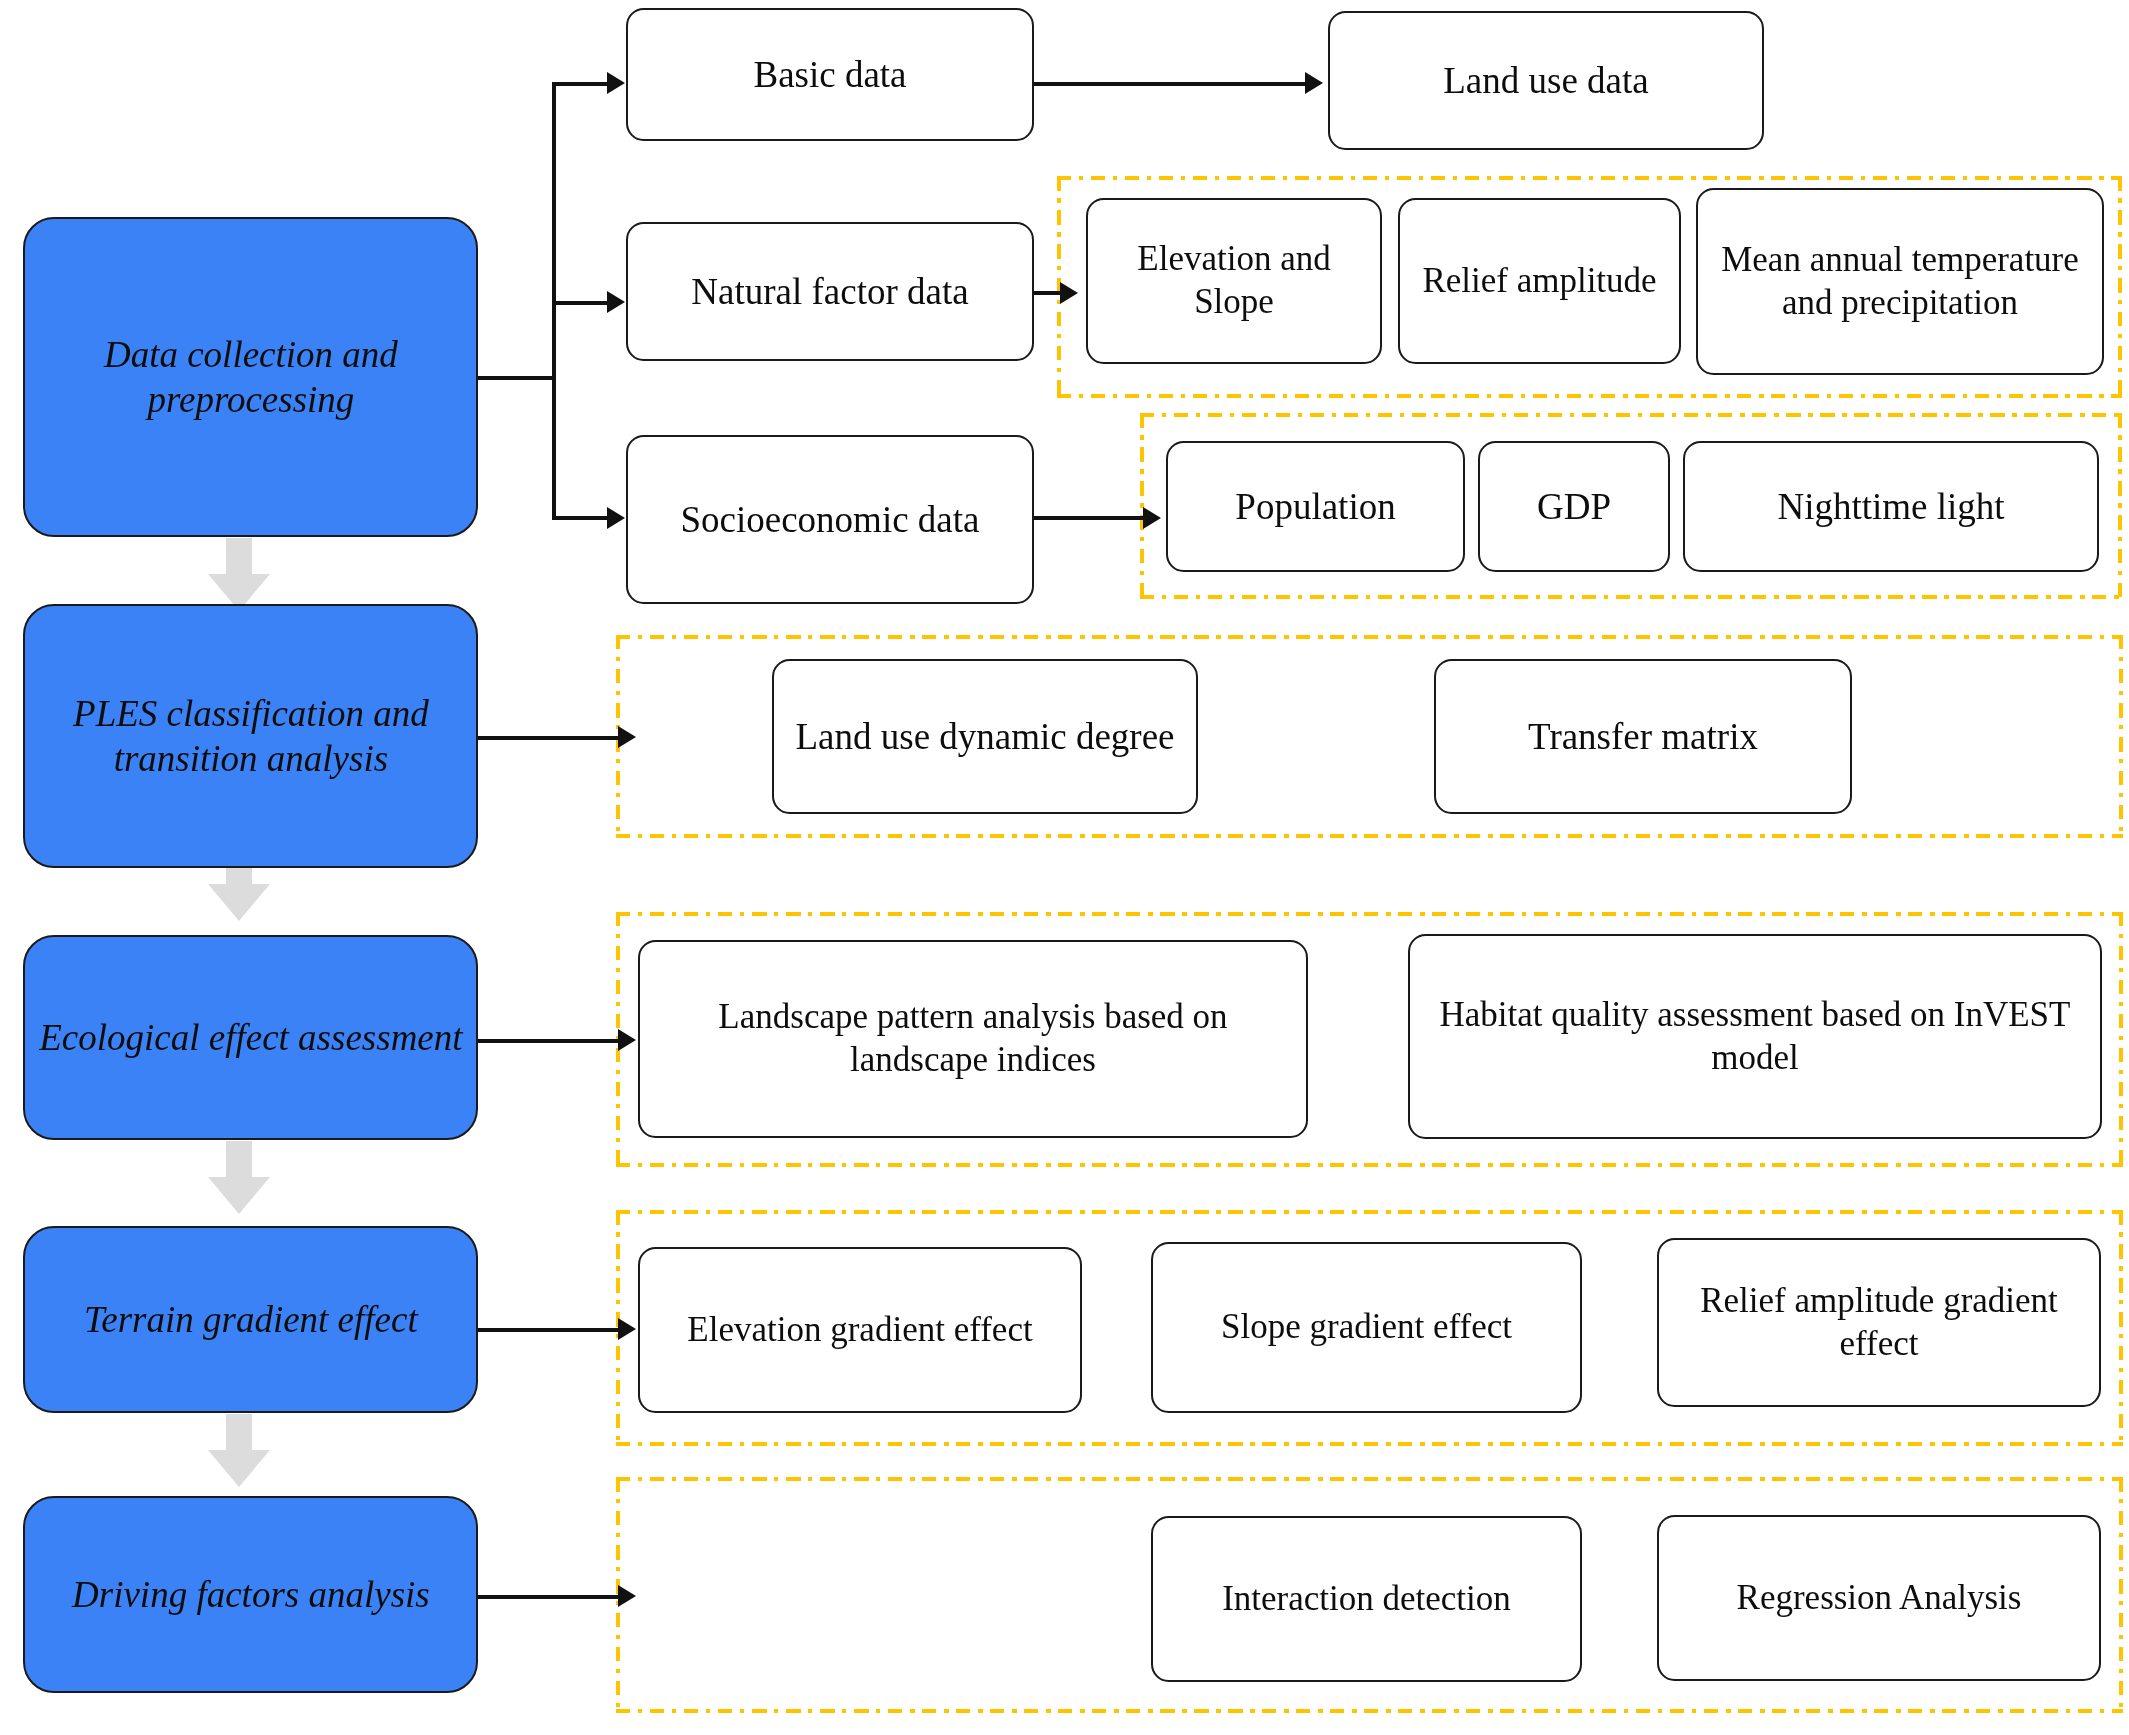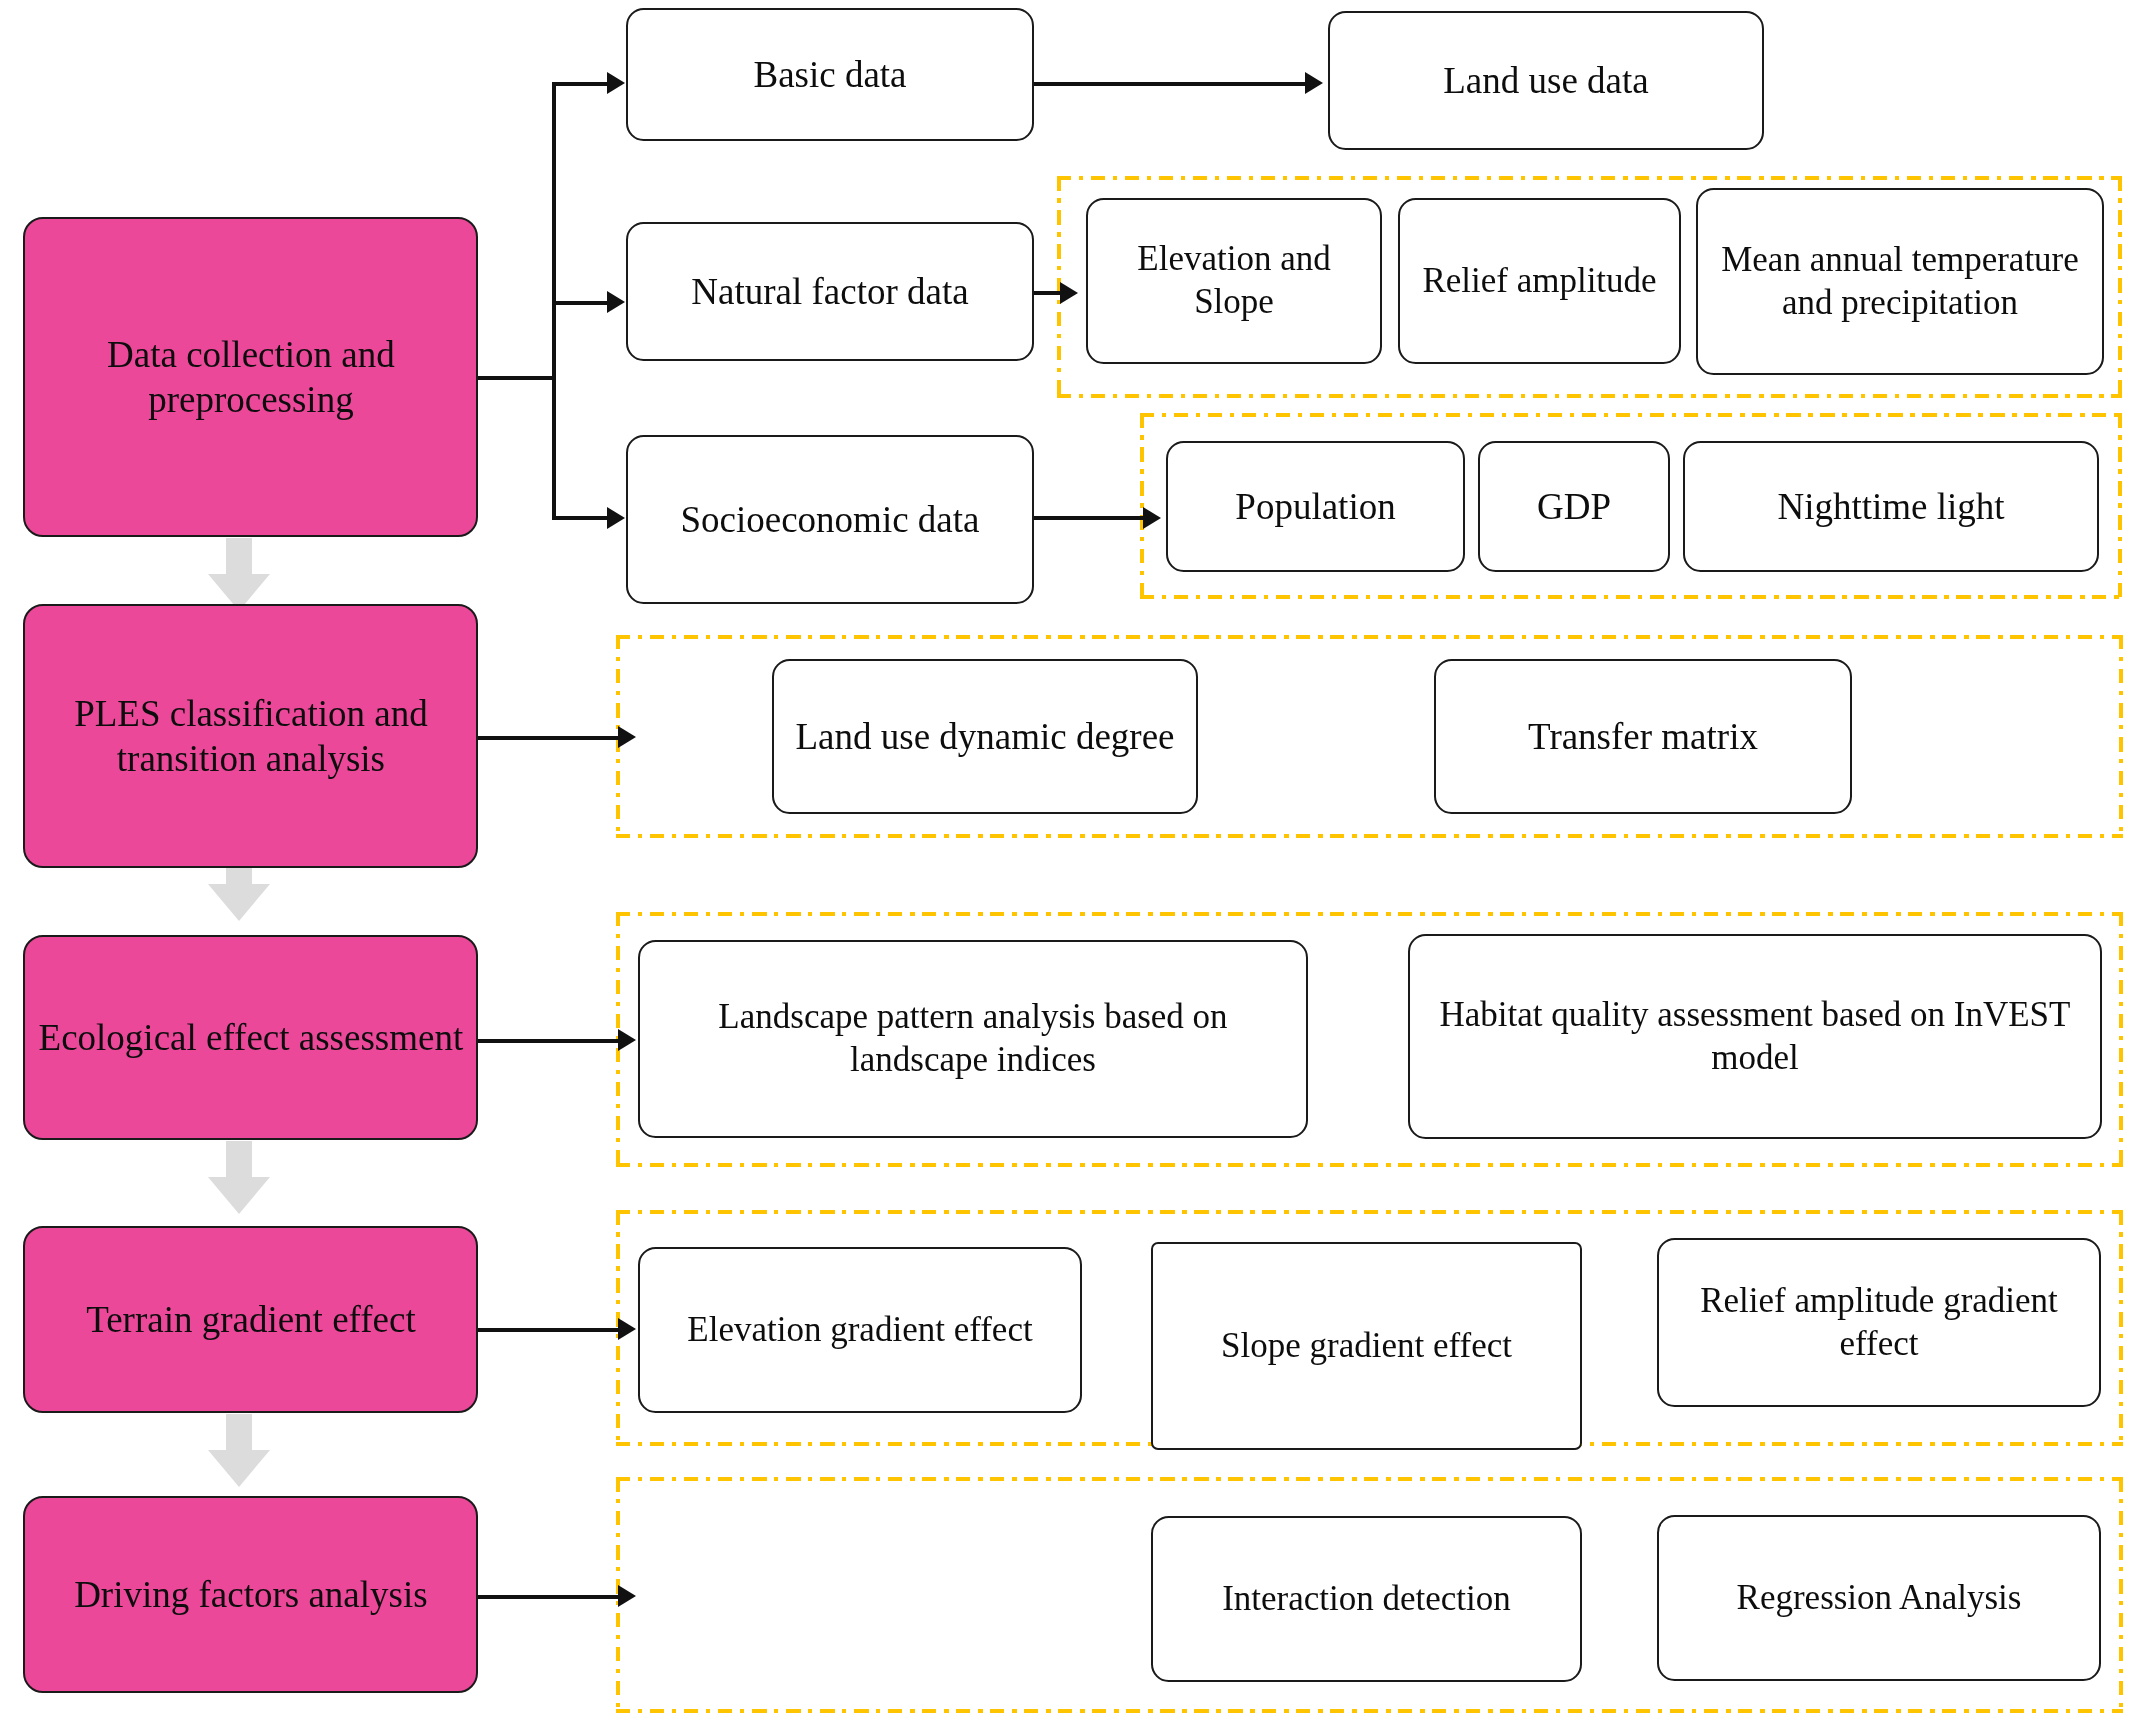--- a/index.html
+++ b/index.html
@@ -27,23 +27,24 @@
     text-align: center;
     background: #ffffff;
     border: 2.6px solid #1a1a1a;
     border-radius: 17.7px;
     color: #0d0d0d;
     line-height: 1.22;
     padding: 2.1px 5.2px;
     z-index: 5;
   }
   .node.stage {
-    background: #ec4899;
-    border-radius: 20px;
+    background: #3b82f6;
+    border-radius: 31px;
     border-width: 2.6px;
+    font-style: italic;
   }
 
   
   .dash-group {
     position: absolute;
     box-sizing: border-box;
     border-radius: 1px;
     z-index: 1;
     background: transparent;
   }
@@ -245,21 +246,21 @@
   <div class="node t-xl" style="left:772px; top:659px; width:426px; height:155px;">Land use dynamic degree</div>
 
   <div class="node t-xl" style="left:1434px; top:659px; width:418px; height:155px;">Transfer matrix</div>
 
   <div class="node t-lg" style="left:638px; top:940px; width:670px; height:198px;">Landscape pattern analysis based on landscape indices</div>
 
   <div class="node t-lg" style="left:1408px; top:934px; width:694px; height:205px;">Habitat quality assessment based on  InVEST model</div>
 
   <div class="node t-lg" style="left:638px; top:1247px; width:444px; height:166px;">Elevation gradient effect</div>
 
-  <div class="node t-lg" style="left:1151px; top:1242px; width:431px; height:208px;border-radius:7px;">Slope gradient effect</div>
+  <div class="node t-lg" style="left:1151px; top:1242px; width:431px; height:171px;">Slope gradient effect</div>
 
   <div class="node t-lg" style="left:1657px; top:1238px; width:444px; height:169px;">Relief amplitude gradient effect</div>
 
 
   <div class="node t-lg" style="left:1151px; top:1516px; width:431px; height:166px;">Interaction detection</div>
 
   <div class="node t-lg" style="left:1657px; top:1515px; width:444px; height:166px;">Regression Analysis</div>
 
 </div>
 

